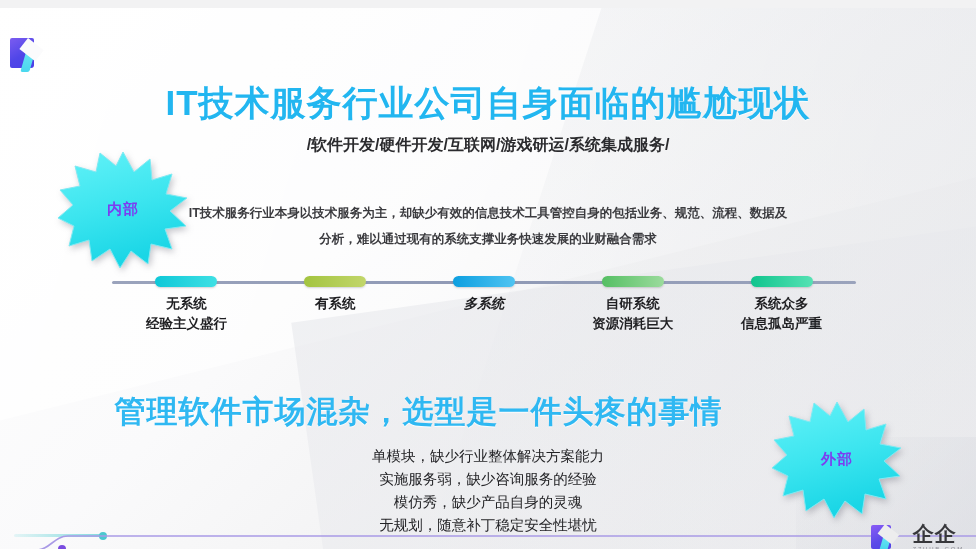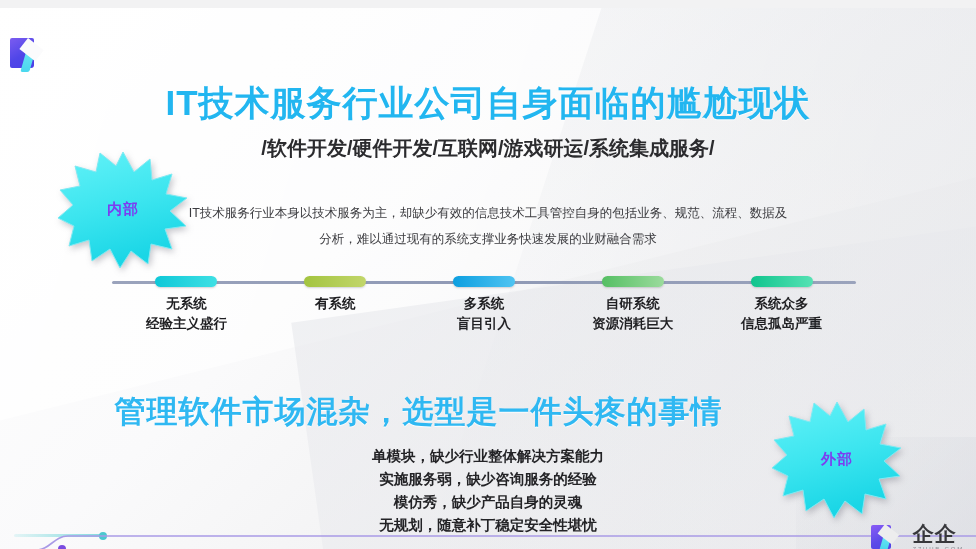--- a/index.html
+++ b/index.html
@@ -97,35 +97,35 @@
     font-weight: bold;
     color: #22b6f0;
     letter-spacing: 1px;
     text-shadow: 0 1px 1px rgba(255,255,255,0.9);
   }
   .title-sub {
     position: absolute;
     left: 0; top: 127px;
     width: 976px;
     text-align: center;
-    font-size: 20px;
+    font-size: 16px;
     font-weight: bold;
     color: #2b2b2e;
     letter-spacing: 0px;
   }
 
   .paragraph {
     position: absolute;
     left: 188px; top: 192px;
     width: 600px;
     text-align: center;
     font-size: 12.5px;
     line-height: 26px;
     color: #3b3b3f;
-    font-weight: normal;
+    font-weight: bold;
   }
 
   
   .burst {
     position: absolute;
     width: 130px;
     height: 118px;
     filter: drop-shadow(2px 3px 3px rgba(80,80,95,0.30));
   }
   .burst svg { display:block; width:100%; height:100%; }
@@ -187,21 +187,21 @@
     color: #2fb8f2;
     letter-spacing: 1px;
     text-shadow: 0 1px 1px rgba(255,255,255,0.9);
   }
   .bullets {
     position: absolute;
     left: 0; top: 437px;
     width: 976px;
     text-align: center;
     font-size: 14.5px;
-    font-weight: bold;
+    font-weight: normal;
     color: #232326;
     line-height: 23px;
   }
 
   
   .footer-line-top {
     position: absolute;
     left: 14px; top: 526px;
     width: 92px; height: 3px;
     background: linear-gradient(90deg, rgba(160,228,230,0.25) 0%, #7fd9dd 100%);
@@ -304,21 +304,21 @@
     <div class="burst-label">内部</div>
   </div>
 
   <div class="timeline">
     <div class="rail"></div>
   <div class="tl-pill" style="left: 43.4px; background: linear-gradient(90deg, rgb(15, 200, 216) 0%, rgb(62, 224, 228) 100%);"></div>
       <div class="tl-item-label" style="left: -10.6px;"><span>无系统</span><span class="l2">经验主义盛行</span></div>
       <div class="tl-pill" style="left: 192.2px; background: linear-gradient(90deg, rgb(163, 196, 63) 0%, rgb(194, 214, 106) 100%);"></div>
       <div class="tl-item-label" style="left: 138.2px;"><span>有系统</span></div>
       <div class="tl-pill" style="left: 341px; background: linear-gradient(90deg, rgb(13, 159, 224) 0%, rgb(79, 196, 242) 100%);"></div>
-      <div class="tl-item-label" style="left: 287px;"><span>多系统</span><span class="l2">盲目引入</span></div>
+      <div class="tl-item-label" style="left: 287px; font-style: italic;"><span>多系统</span></div>
       <div class="tl-pill" style="left: 489.8px; background: linear-gradient(90deg, rgb(85, 191, 99) 0%, rgb(155, 219, 156) 100%);"></div>
       <div class="tl-item-label" style="left: 435.8px;"><span>自研系统</span><span class="l2">资源消耗巨大</span></div>
       <div class="tl-pill" style="left: 638.6px; background: linear-gradient(90deg, rgb(16, 196, 141) 0%, rgb(86, 226, 180) 100%);"></div>
       <div class="tl-item-label" style="left: 584.6px;"><span>系统众多</span><span class="l2">信息孤岛严重</span></div>
     </div>
 
   <div class="title-main-2">管理软件市场混杂，选型是一件头疼的事情</div>
   <div class="bullets">
       <div>单模块，缺少行业整体解决方案能力</div>
       <div>实施服务弱，缺少咨询服务的经验</div>

